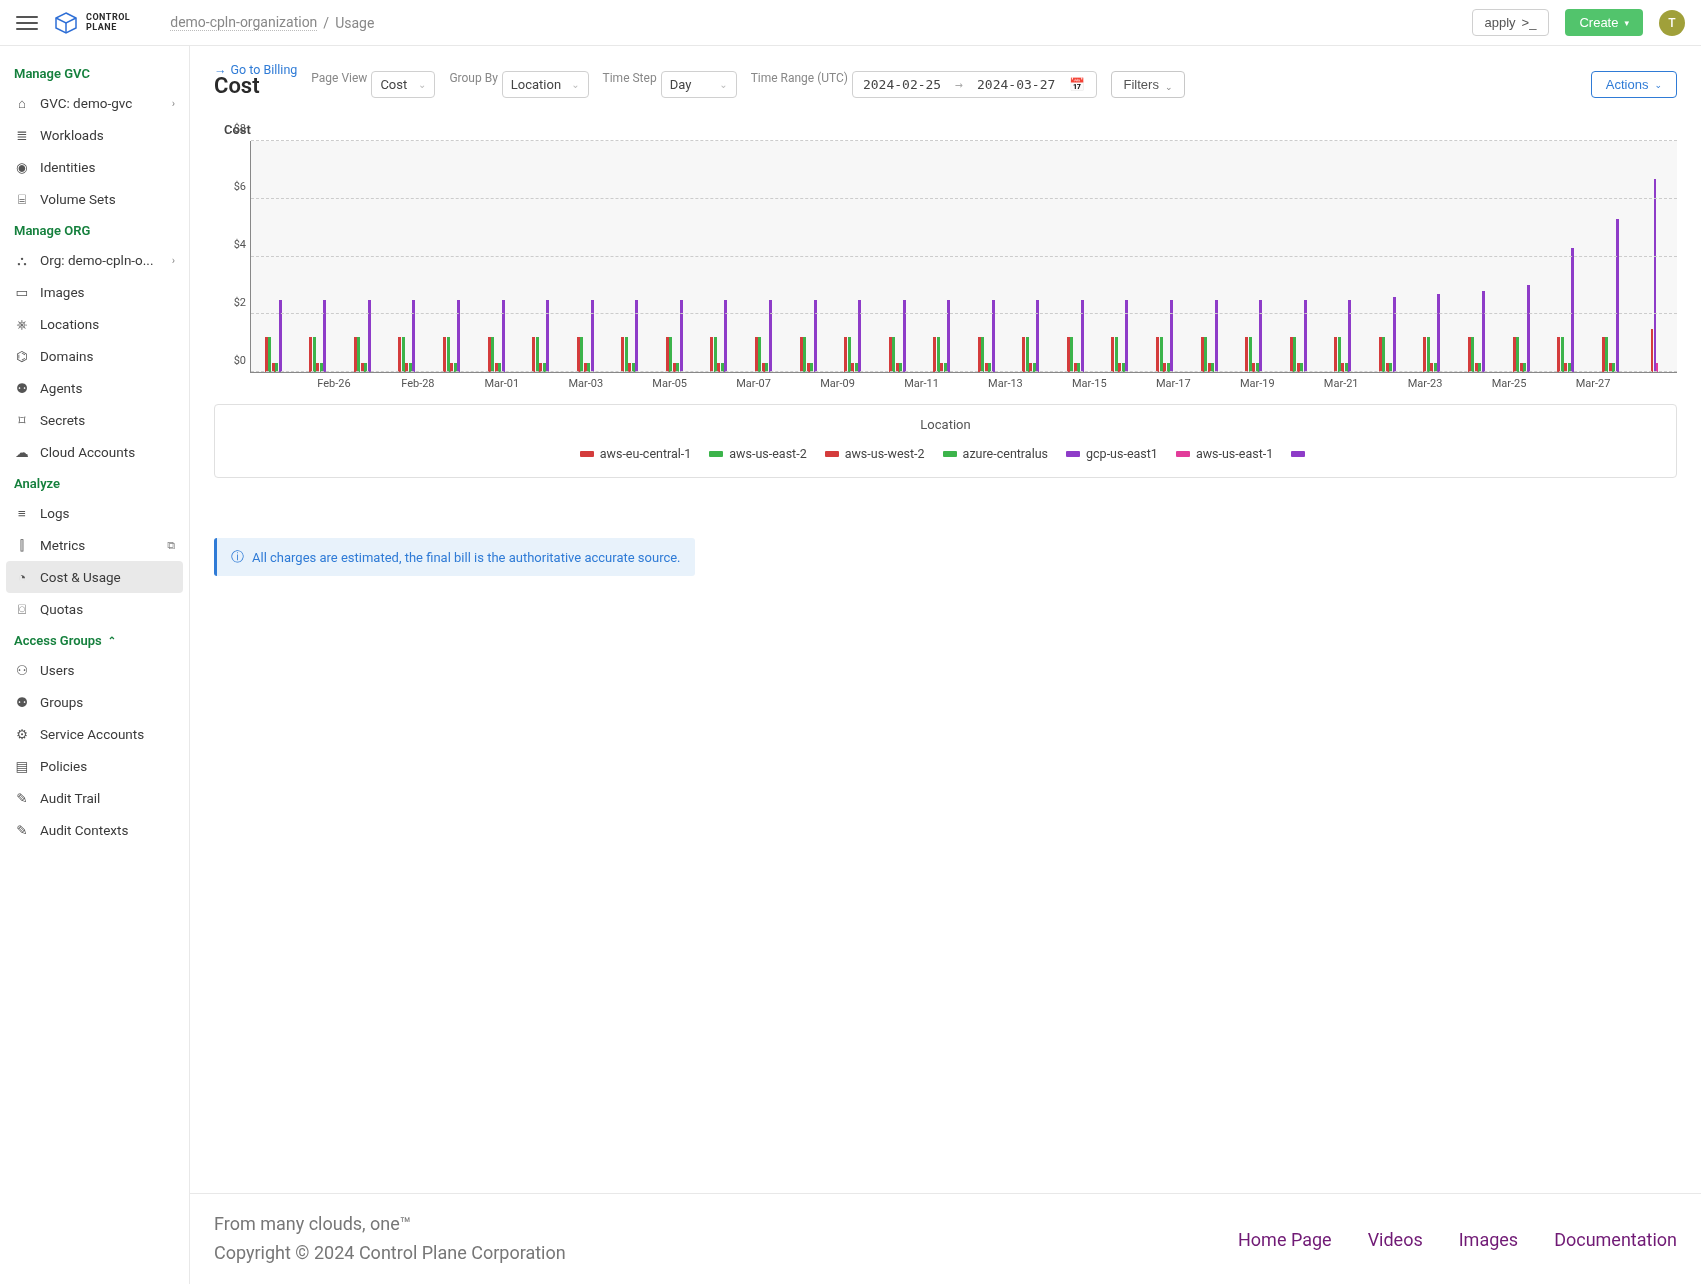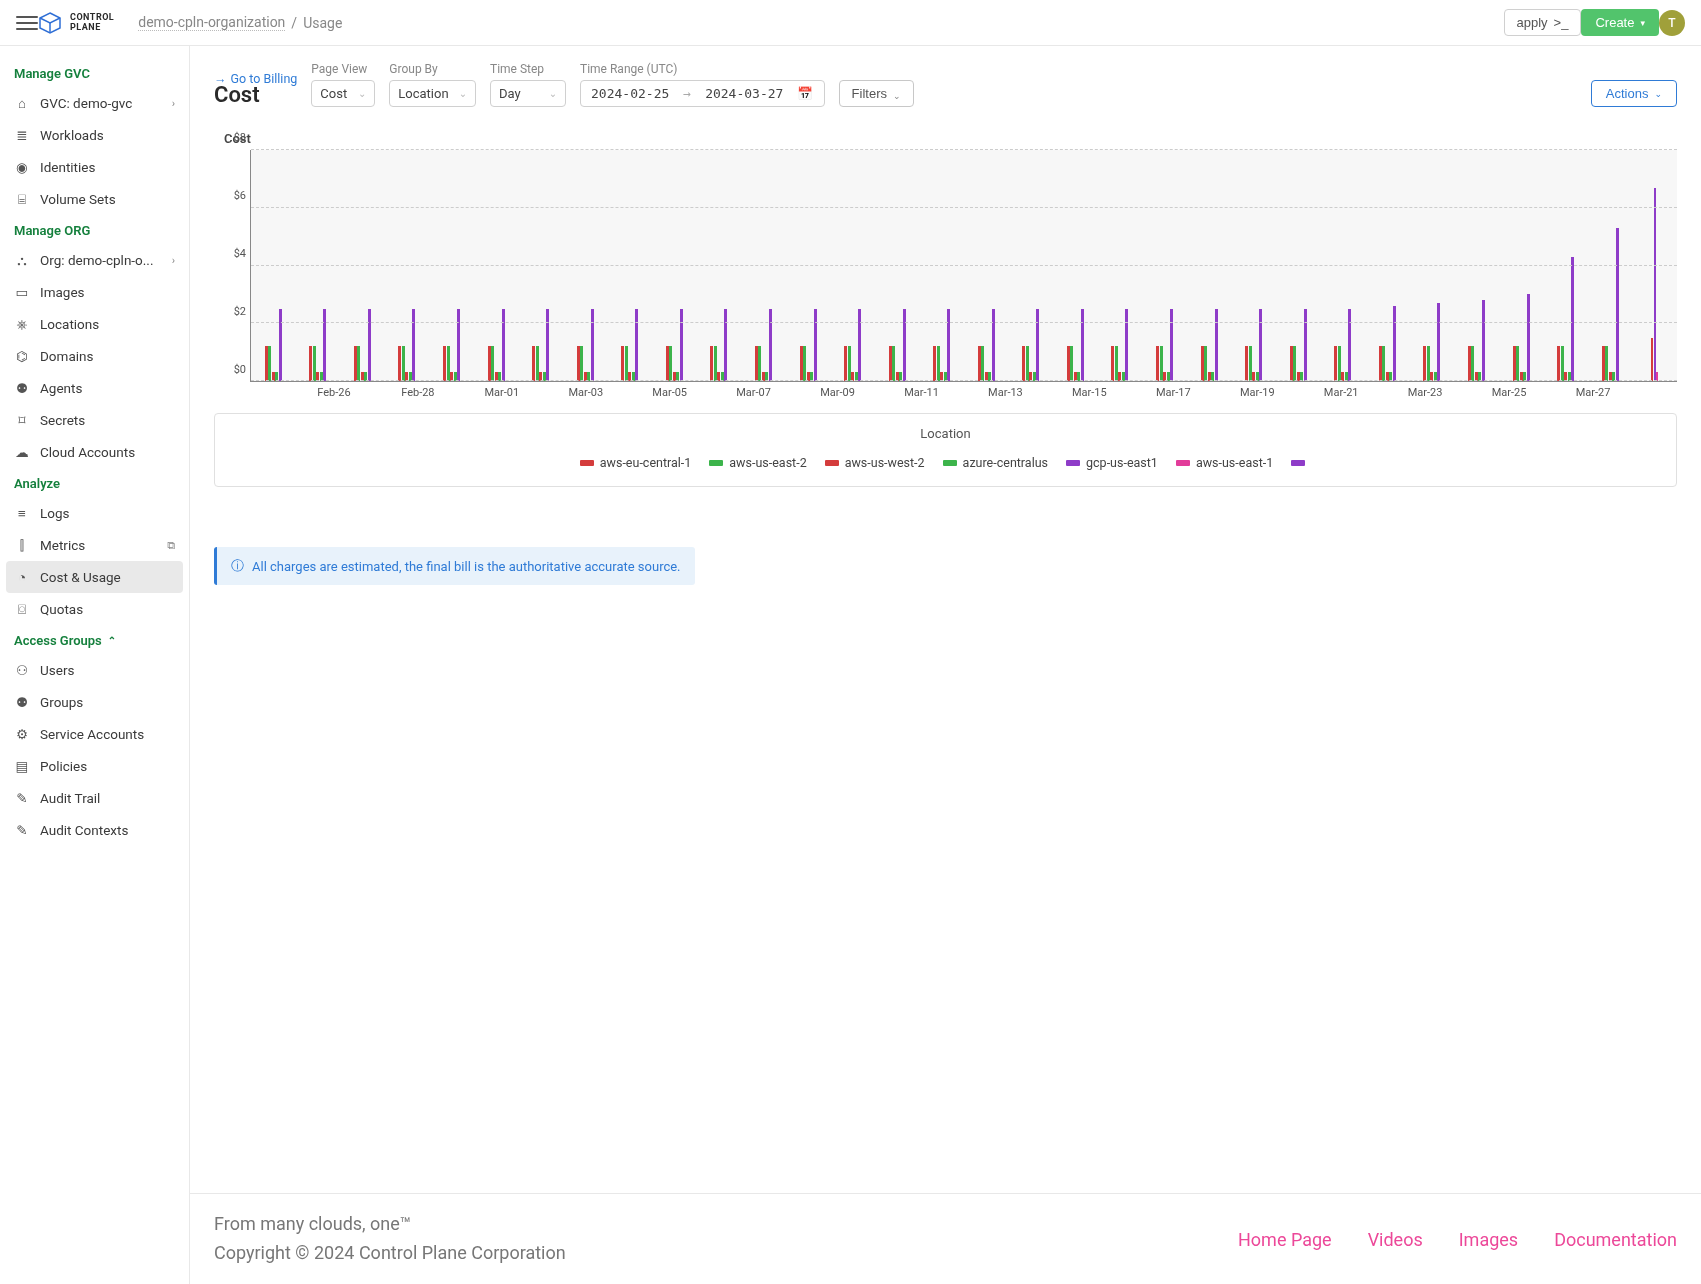--- a/index.html
+++ b/index.html
@@ -1,20 +1,20 @@
 <!DOCTYPE html>
 <html><head>
 <meta charset="utf-8">
 <style>
 * { box-sizing: border-box; margin: 0; padding: 0; }
 body { font-family: -apple-system, BlinkMacSystemFont, "Segoe UI", Roboto, sans-serif; font-size: 14px; color: #1a1a1a; background: #fff; }
 .app { display: flex; flex-direction: column; height: 100vh; min-height: 1284px; }
 
 
-.header { display: flex; align-items: center; height: 46px; border-bottom: 1px solid #e8e8e8; padding: 0 16px; }
+.header { display: flex; align-items: center; height: 46px; border-bottom: 1px solid #e8e8e8; padding: 0 16px; gap: 16px; }
 .hamburger { width: 22px; height: 22px; display: flex; flex-direction: column; justify-content: center; gap: 4px; cursor: pointer; }
 .hamburger span { height: 2px; background: #555; border-radius: 1px; }
 .logo-wrap { display: flex; align-items: center; gap: 8px; }
 .logo-cube { width: 24px; height: 24px; }
 .logo-text-line { font-size: 9px; font-weight: 700; letter-spacing: 0.5px; color: #2a2a2a; line-height: 1.1; }
 .breadcrumb { display: flex; align-items: center; gap: 6px; color: #888; font-size: 14px; margin-left: 24px; }
 .breadcrumb a { color: #888; text-decoration: none; border-bottom: 1px dotted #bbb; }
 .breadcrumb .current { color: #888; }
 .header-spacer { flex: 1; }
 .btn-apply { border: 1px solid #d0d0d0; background: #fff; padding: 5px 12px; border-radius: 4px; font-size: 13px; display: flex; align-items: center; gap: 6px; color: #555; cursor: pointer; }
@@ -31,21 +31,21 @@
 .sb-icon { width: 16px; height: 16px; flex-shrink: 0; display: flex; align-items: center; justify-content: center; color: #555; }
 .sb-head.collapsible { display: flex; align-items: center; gap: 6px; cursor: pointer; }
 
 
 .main { flex: 1; display: flex; flex-direction: column; overflow: hidden; }
 .main-content { flex: 1; padding: 16px 24px; overflow-y: auto; }
 .topline { display: flex; justify-content: flex-end; margin-bottom: -4px; }
 .go-billing { color: #2f7bd6; font-size: 12.5px; display: flex; align-items: center; gap: 4px; cursor: pointer; }
 .controls-row { display: flex; align-items: flex-end; gap: 14px; flex-wrap: wrap; }
 .page-title { font-size: 22px; font-weight: 600; color: #2a2a2a; margin-right: 4px; }
-.ctrl { display: flex; flex-direction: column; gap: 4px; }
+.ctrl { display: flex; flex-direction: row; gap: 4px; }
 .ctrl-label { font-size: 12px; color: #888; }
 .select-box { border: 1px solid #d0d0d0; border-radius: 4px; padding: 5px 8px; display: flex; align-items: center; gap: 10px; min-width: 64px; font-size: 13px; background: #fff; cursor: pointer; color: #444; }
 .select-box .chev { color: #bbb; font-size: 10px; margin-left: auto; }
 .date-range { border: 1px solid #d0d0d0; border-radius: 4px; padding: 5px 10px; display: flex; align-items: center; gap: 14px; font-size: 13px; font-family: ui-monospace, monospace; color: #444; cursor: pointer; }
 .date-range .arrow { color: #aaa; }
 .btn-filters { border: 1px solid #c8c8c8; background: #fff; padding: 5px 12px; border-radius: 4px; font-size: 13px; display: flex; align-items: flex-end; gap: 6px; cursor: pointer; color: #555; }
 .controls-spacer { flex: 1; }
 .btn-actions { border: 1px solid #2f7bd6; color: #2f7bd6; background: #fff; padding: 5px 14px; border-radius: 4px; font-size: 13px; display: flex; align-items: center; gap: 6px; cursor: pointer; }
 
 
@@ -72,21 +72,21 @@
 .legend-item { display: flex; align-items: center; gap: 6px; }
 .legend-swatch { width: 14px; height: 6px; border-radius: 1px; }
 
 
 .info-box { margin-top: 60px; background: #e8f2fb; border-left: 3px solid #2f7bd6; padding: 10px 14px; border-radius: 3px; display: inline-flex; align-items: center; gap: 8px; color: #2f7bd6; font-size: 13px; }
 
 
 .footer { border-top: 1px solid #e8e8e8; padding: 16px 24px; display: flex; align-items: center; font-size: 18px; color: #777; }
 .footer-left { line-height: 1.6; }
 .footer-links { margin-left: auto; display: flex; gap: 36px; }
-.footer-links a { color: #ec4899; text-decoration: none; }
+.footer-links a { color: #701a75; text-decoration: none; }
 
 svg { display: block; }
 </style>
 </head>
 <body>
 
 <div class="app">
 
   <div class="header">
     <div class="hamburger">

